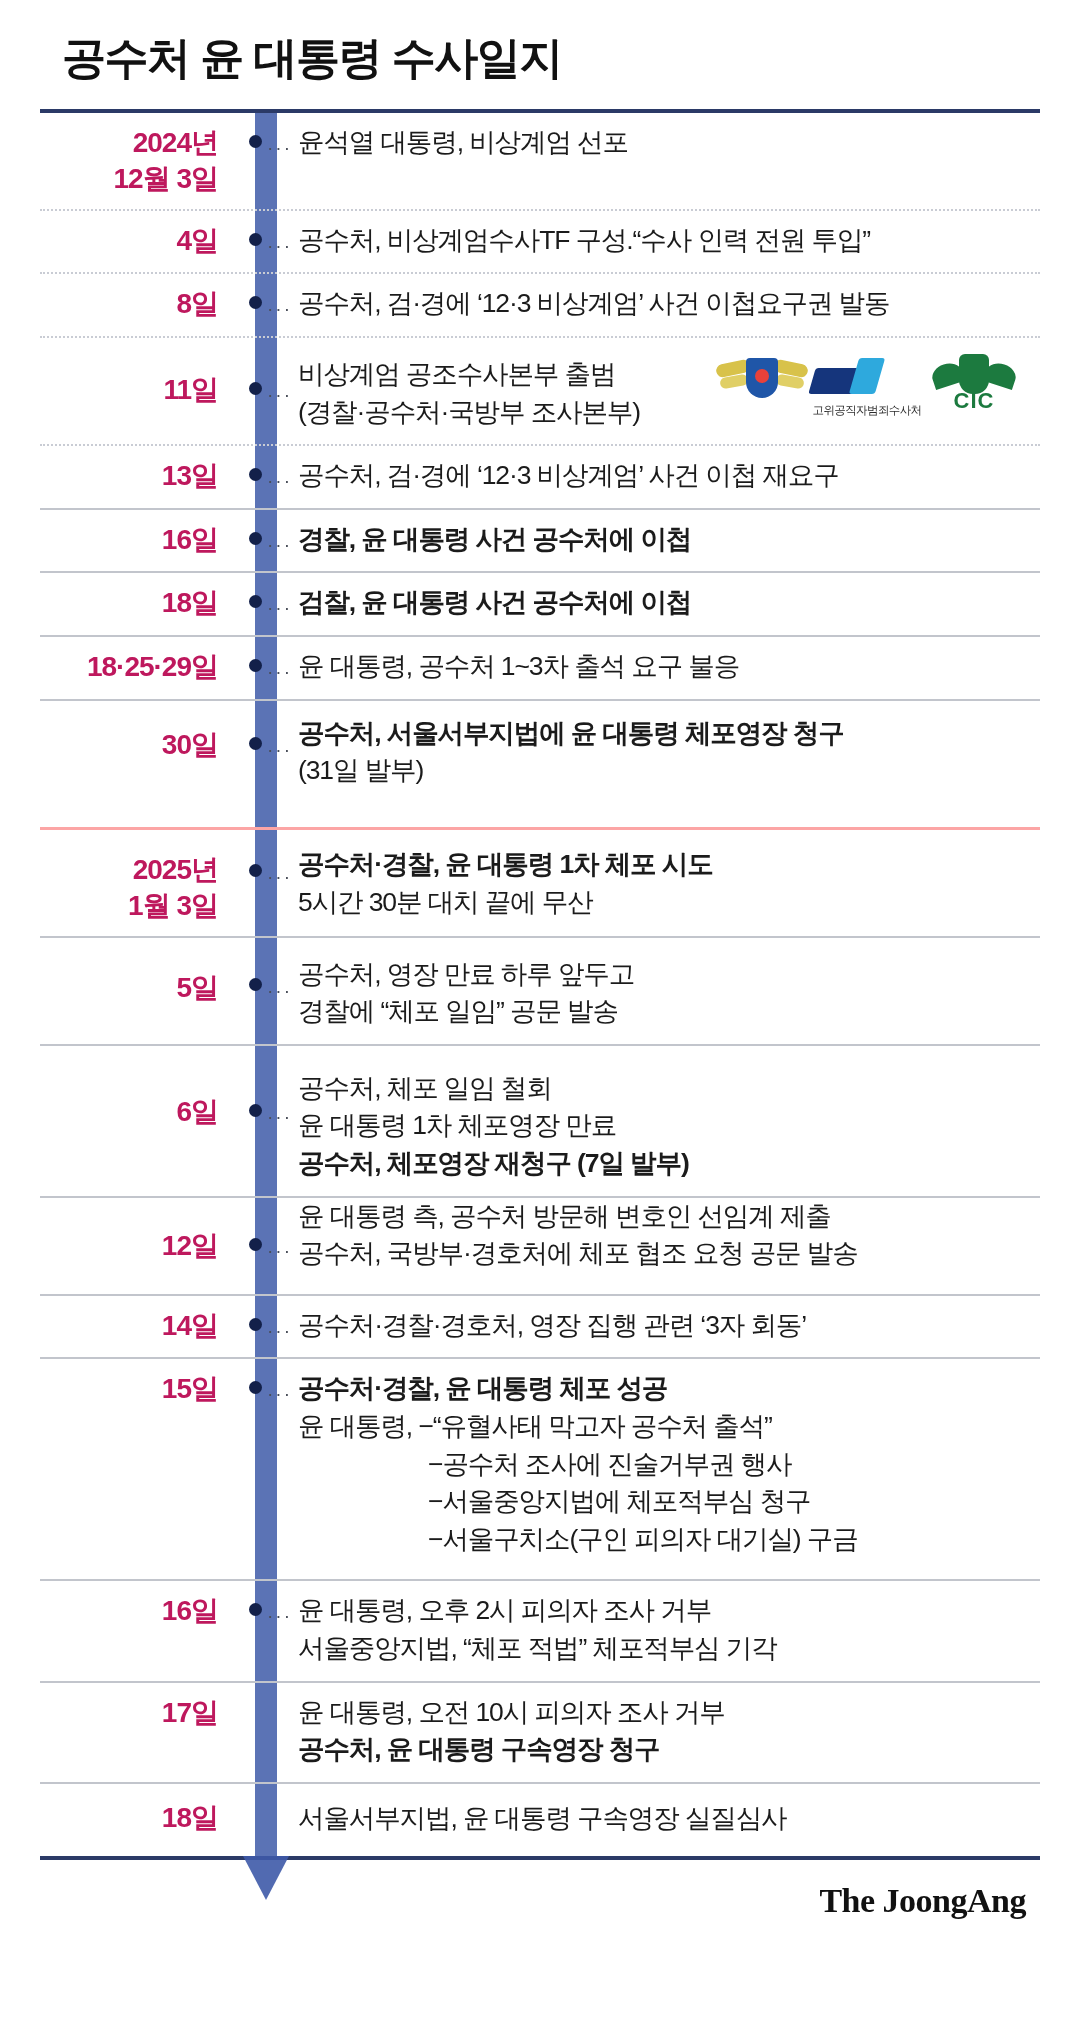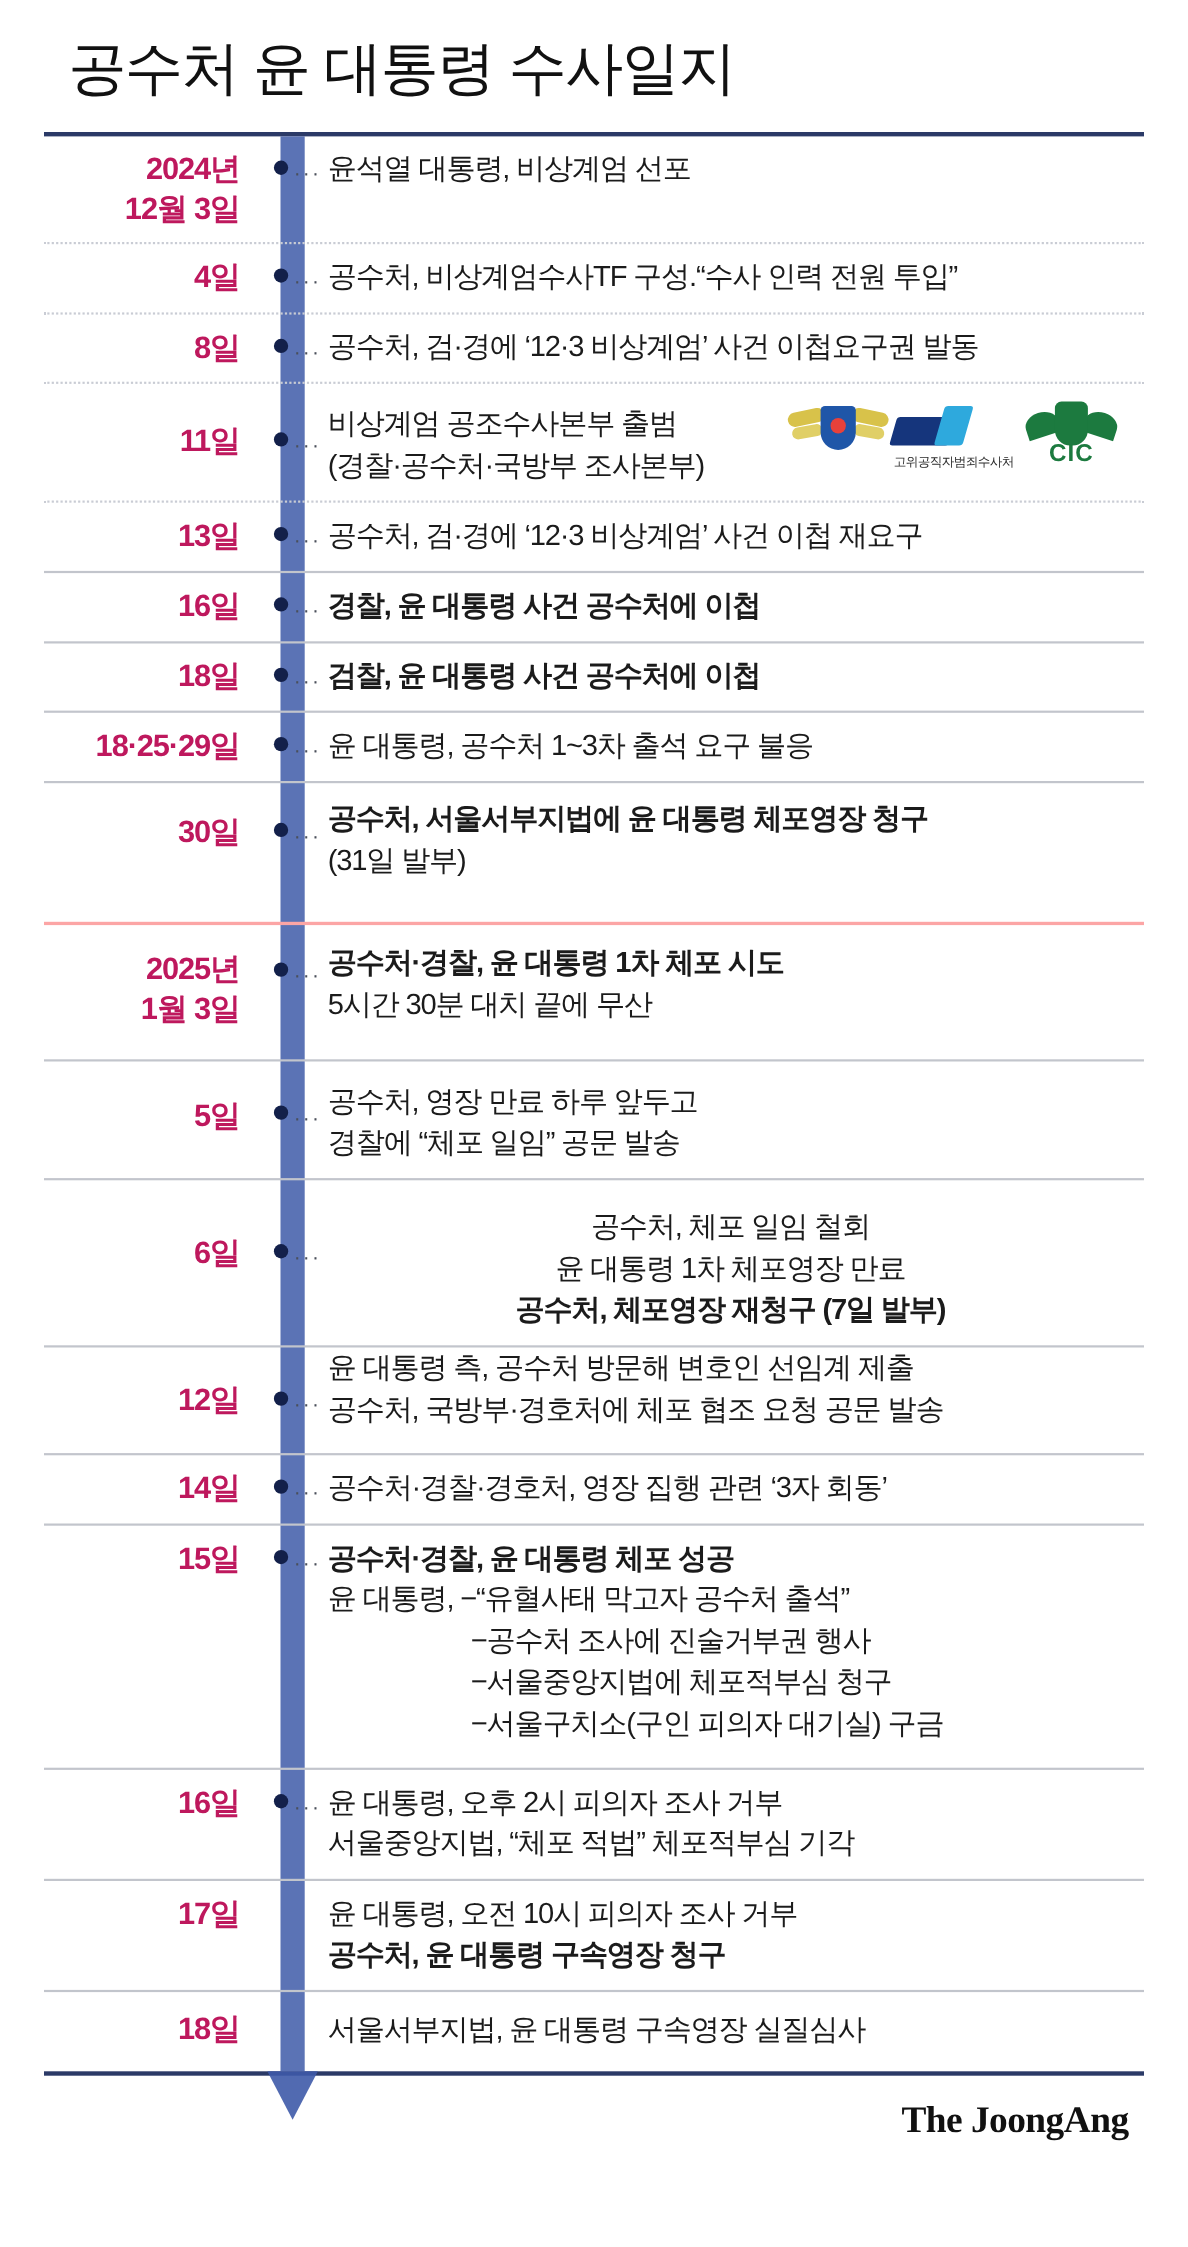--- a/index.html
+++ b/index.html
@@ -17,22 +17,22 @@
   .page {
     position: relative;
     width: 1080px;
     min-height: 2043px;
     box-sizing: border-box;
     padding: 0 40px;
   }
 
   
   .title {
-    font-size: 53px;
-    font-weight: normal;
+    font-size: 44px;
+    font-weight: bold;
     letter-spacing: -1.5px;
     color: #111111;
     padding: 30px 0 24px 22px;
     line-height: 1.25;
   }
 
   
   .timeline {
     position: relative;
     border-top: 4px solid #2b3a67;
@@ -428,21 +428,21 @@
       <div class="marker">
         <span class="dot" style="top:34px;"></span>
         <span class="dots" style="top:37px;">···</span>
       </div>
       <div class="content" style="padding-top:16px;">
         <span class="ln b">공수처·경찰, 윤 대통령 1차 체포 시도</span>
         <span class="ln">5시간 30분 대치 끝에 무산</span>
       </div>
     </div>
 
-    <div class="row sep-solid" style="min-height:92px;margin-top:16px;">
+    <div class="row sep-solid" style="min-height:92px;">
       <div class="date" style="padding-top:32px;">
         <span class="yr">5일</span>
       </div>
       <div class="marker">
         <span class="dot" style="top:40px;"></span>
         <span class="dots" style="top:43px;">···</span>
       </div>
       <div class="content" style="padding-top:18px;">
         <span class="ln">공수처, 영장 만료 하루 앞두고</span>
         <span class="ln">경찰에 “체포 일임” 공문 발송</span>
@@ -450,21 +450,21 @@
     </div>
 
     <div class="row sep-solid" style="min-height:130px;">
       <div class="date" style="padding-top:48px;">
         <span class="yr">6일</span>
       </div>
       <div class="marker">
         <span class="dot" style="top:58px;"></span>
         <span class="dots" style="top:61px;">···</span>
       </div>
-      <div class="content" style="padding-top:24px;text-align:center;">
+      <div class="content" style="padding-top:24px;">
         <span class="ln">공수처, 체포 일임 철회</span>
         <span class="ln">윤 대통령 1차 체포영장 만료</span>
         <span class="ln b">공수처, 체포영장 재청구 (7일 발부)</span>
       </div>
     </div>
 
     <div class="row sep-solid" style="min-height:96px;">
       <div class="date" style="padding-top:30px;">
         <span class="yr">12일</span>
       </div>

